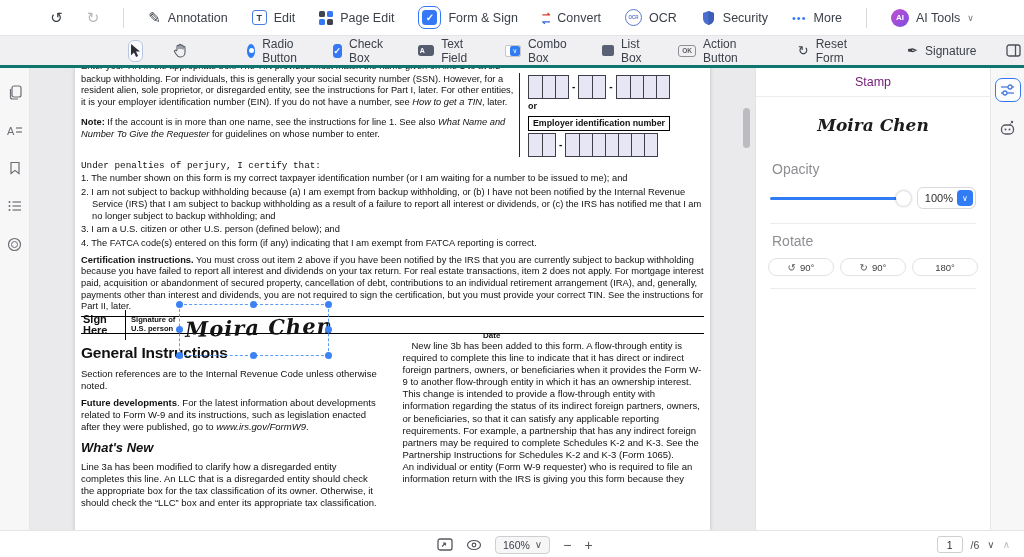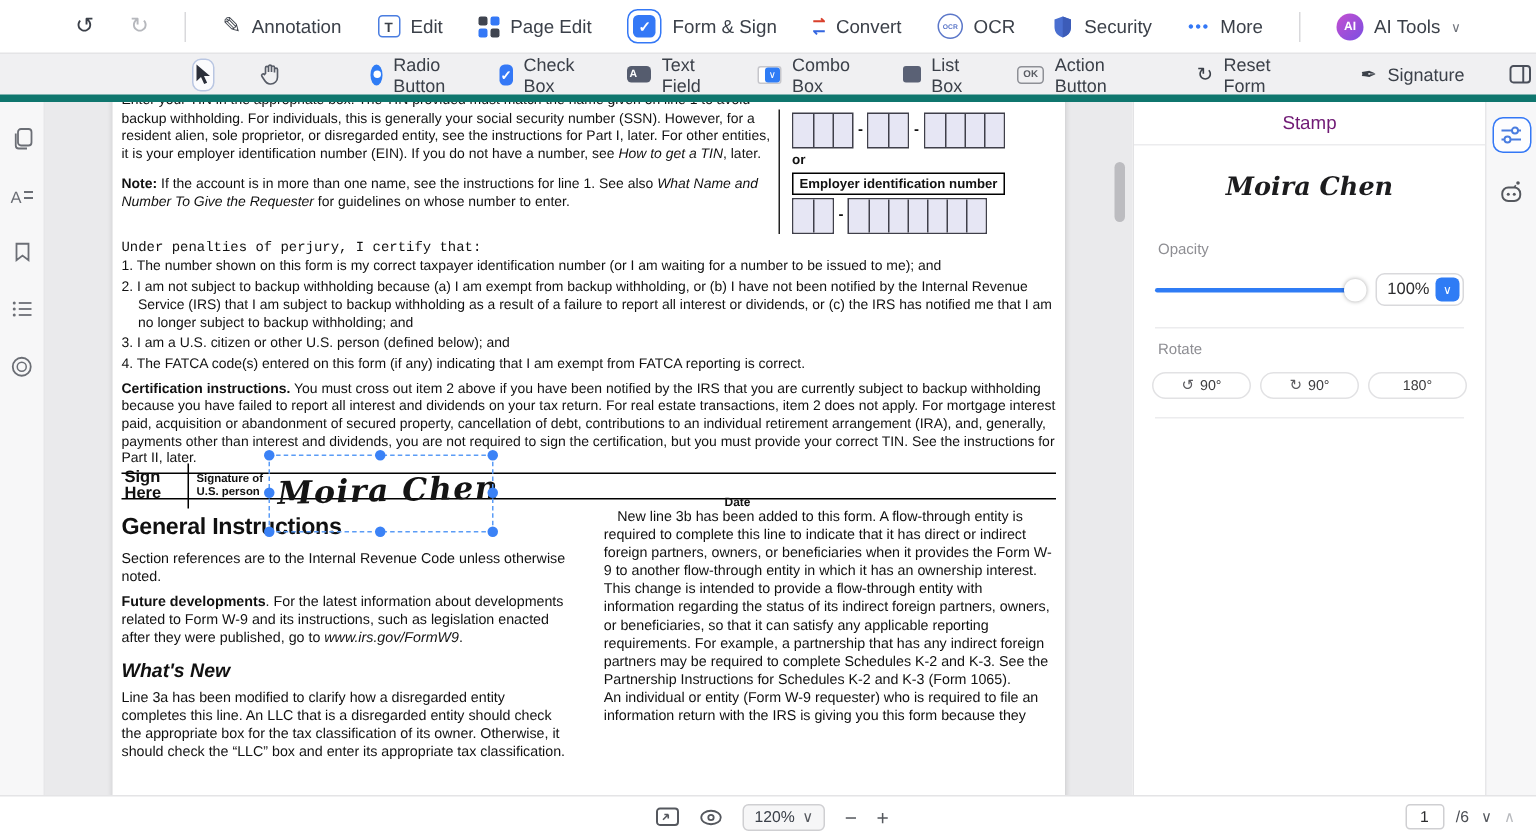--- a/index.html
+++ b/index.html
@@ -26,21 +26,21 @@
   .convert-ic { display:flex; flex-direction:column; line-height:7px; font-size:10px; font-weight:bold; }
   .convert-ic .r { color:#d9402c; } .convert-ic .b { color:#3366e0; }
   .ocr-ic { width:17px; height:17px; border:1.6px solid #5b77c9; border-radius:50%; color:#5b77c9;
     font-size:4.5px; font-weight:bold; display:flex; align-items:center; justify-content:center; }
   .ai-circle { width:18px; height:18px; border-radius:50%; background:linear-gradient(135deg,#c44fd0,#7a4ee2);
     color:#fff; font-size:8px; font-weight:bold; display:flex; align-items:center; justify-content:center; }
   .chev-s { font-size:9px; color:#6f737b; }
 
   
   .formbar { position:absolute; left:0; top:36px; width:1024px; height:32px; background:#f0f0f2;
-    border-bottom:5px solid #0f766e; display:flex; align-items:center; gap:30px; padding-left:128px; }
+    border-bottom:3px solid #0f766e; display:flex; align-items:center; gap:30px; padding-left:128px; }
   .fb-item { display:flex; align-items:center; gap:7px; font-size:12px; color:#3b4049; }
   .toolbtn { width:26px; height:22px; border-radius:6px; display:flex; align-items:center; justify-content:center; }
   .toolbtn.sel { background:#fbfbfd; border:1px solid #b9c6e2; }
   .radio-ic { width:14px; height:14px; border-radius:50%; background:#2f7cf5; display:flex; align-items:center; justify-content:center; }
   .radio-ic i { width:5px; height:5px; border-radius:50%; background:#fff; }
   .chk-blue.sm { width:14px; height:14px; font-size:9px; }
   .tf-ic { width:24px; height:11px; background:#555c6e; border-radius:3px; color:#fff; font-size:7px;
     display:flex; align-items:center; padding-left:2px; font-weight:bold; }
   .combo-ic { width:22px; height:12px; background:#fff; border:1px solid #c6c6cb; border-radius:2px;
     display:flex; align-items:center; justify-content:flex-end; }
@@ -104,21 +104,21 @@
   .h-big { font-size:15.5px; font-weight:bold; margin:3px 0 5px; letter-spacing:-.2px; }
   .h-med { font-size:13px; font-weight:bold; margin:7px 0 4px;font-style:italic; }
   .col p { margin-top:5px; }
   .col p.first { margin-top:0; }
   .indent1 { text-indent:9px; }
 
   
   .panel-head { height:29px; border-bottom:1px solid #ececee; display:flex; align-items:center; justify-content:center;
     font-size:12.5px; color:#701a75; }
   .panel-sig { text-align:center; margin-top:18px; font-size:17px; color:#1c1c1e; }
-  .p-label { font-size:10px; color:#8e8e93; margin:26px 16px 0; }
+  .p-label { font-size:14px; color:#8e8e93; margin:26px 16px 0; }
   .slider-row { display:flex; align-items:center; margin:10px 14px 0; gap:8px; }
   .slider { position:relative; flex:1; height:3px; border-radius:2px; background:#2f7cf5; }
   .slider-thumb { position:absolute; right:-2px; top:-6px; width:15px; height:15px; border-radius:50%; background:#fff;
     box-shadow:0 0 3px rgba(0,0,0,.35); }
   .val-box { display:flex; align-items:center; border:1px solid #d9d9dc; border-radius:6px; height:22px; padding:0 2px 0 7px; gap:4px; }
   .val-box .v { font-size:11px; color:#2c2c2e; }
   .val-box .btn { width:16px; height:16px; background:#2f7cf5; border-radius:4px; color:#fff; font-size:8px;
     display:flex; align-items:center; justify-content:center; }
   .p-div { height:1px; background:#ececee; margin:14px 14px 0; }
   .rot-row { display:flex; gap:6px; margin:9px 12px 0; }
@@ -499,21 +499,21 @@
           <path d="M5 8.5 L8.5 5 M8.5 5 h-2.6 M8.5 5 v2.6" stroke="#55585e" stroke-width="1.1" fill="none"></path>
         </svg>
     </span>
     <span>
       <svg width="16" height="12" viewBox="0 0 16 12">
           <ellipse cx="8" cy="6" rx="6.5" ry="4.5" fill="none" stroke="#55585e" stroke-width="1.2"></ellipse>
           <circle cx="8" cy="6" r="1.8" fill="none" stroke="#55585e" stroke-width="1.2"></circle>
         </svg>
     </span>
     <span class="zoom-box">
-      <span>120%</span>
+      <span>160%</span>
       <span class="chev">∨</span>
     </span>
     <span class="pm">−</span>
     <span class="pm">+</span>
   </div>
   <div class="sb-pages">
     <input class="page-input" value="1" style="">
     <span class="pg-total">/6</span>
     <span class="chev">∨</span>
     <span class="chev dim">∧</span>

